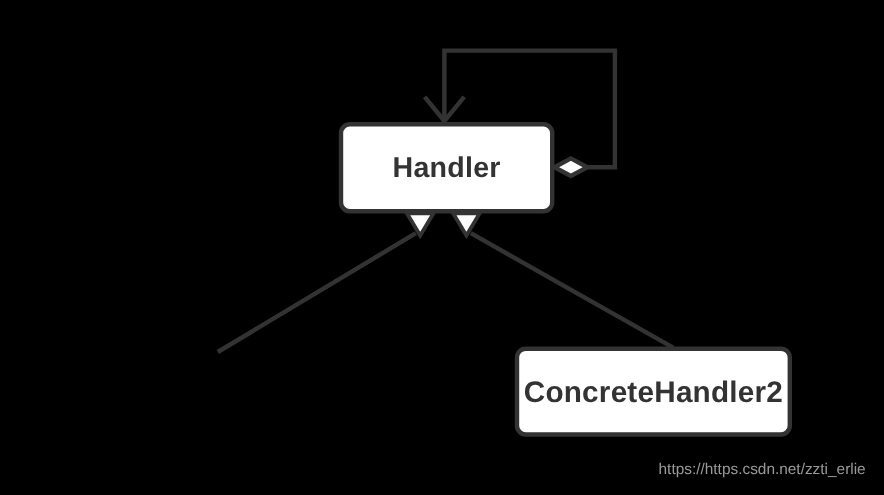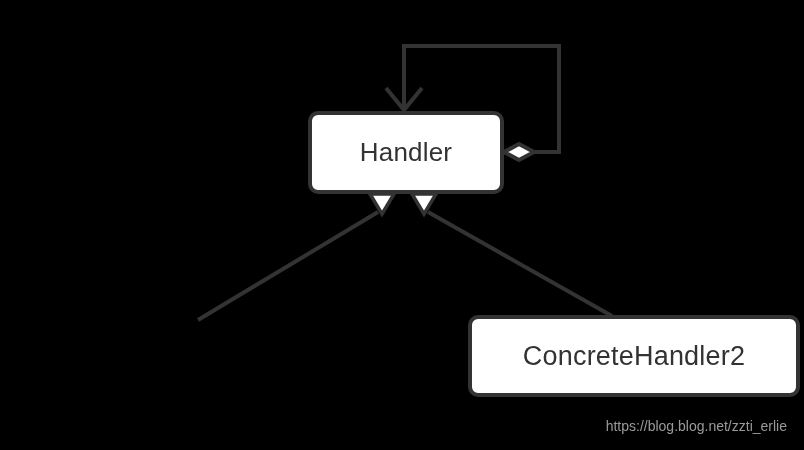--- a/index.html
+++ b/index.html
@@ -32,21 +32,21 @@
     border: 4px solid #333333;
     border-radius: 10px;
     display: flex;
     align-items: center;
     justify-content: center;
     z-index: 3;
   }
   .uml-class-label {
     color: #333333;
     font-family: "Liberation Sans", sans-serif;
-    font-weight: 400;
+    font-weight: 700;
     white-space: nowrap;
     letter-spacing: 0.2px;
   }
   #box-handler {
     left: 308px;
     top: 111px;
     width: 196px;
     height: 83px;
   }
   #box-handler .uml-class-label {
@@ -54,21 +54,21 @@
   }
   #box-concrete-1 {
     left: 48px;
     top: 319px;
     width: 288px;
     height: 82px;
   }
   #box-concrete-2 {
     left: 468px;
     top: 315px;
-    width: 332px;
+    width: 252px;
     height: 82px;
   }
   #box-concrete-1 .uml-class-label,
   #box-concrete-2 .uml-class-label {
     font-size: 27px;
   }
   #watermark {
     position: absolute;
     right: 17px;
     top: 418px;
@@ -107,15 +107,15 @@
 
   <div class="uml-class-box" id="box-handler">
     <span class="uml-class-label">Handler</span>
   </div>
 
 
   <div class="uml-class-box" id="box-concrete-2">
     <span class="uml-class-label">ConcreteHandler2</span>
   </div>
 
-  <div id="watermark">https://blog.blog.net/zzti_erlie</div>
+  <div id="watermark">https://https.csdn.net/zzti_erlie</div>
 
 </div>
 
 </body></html>

